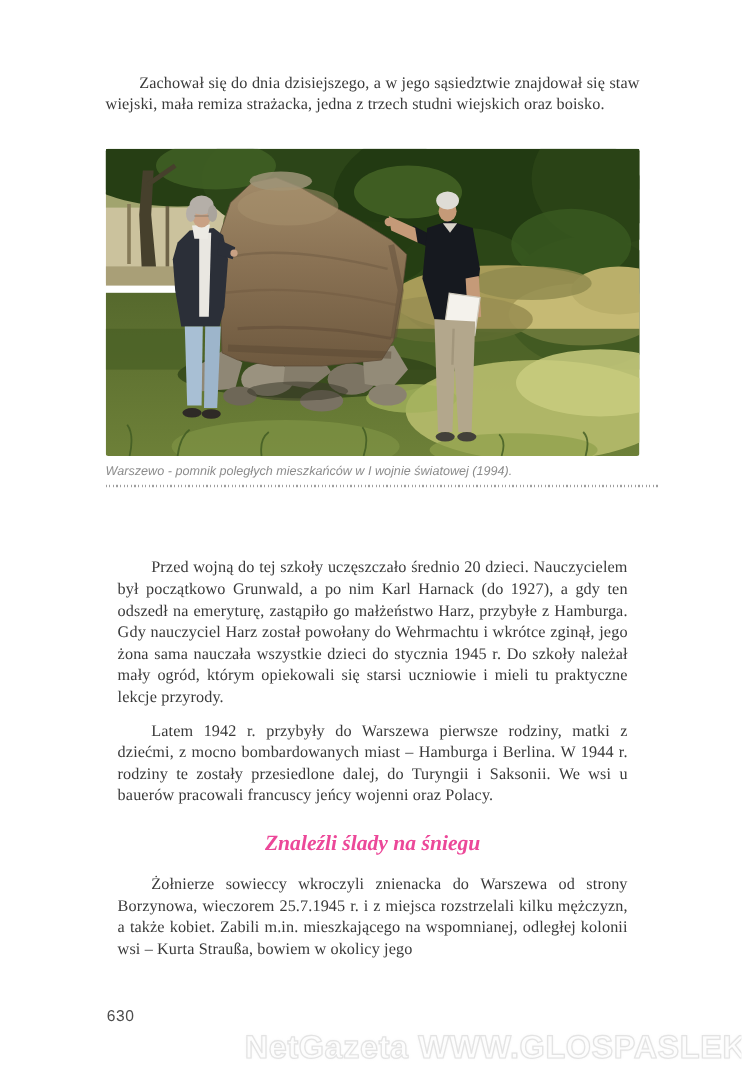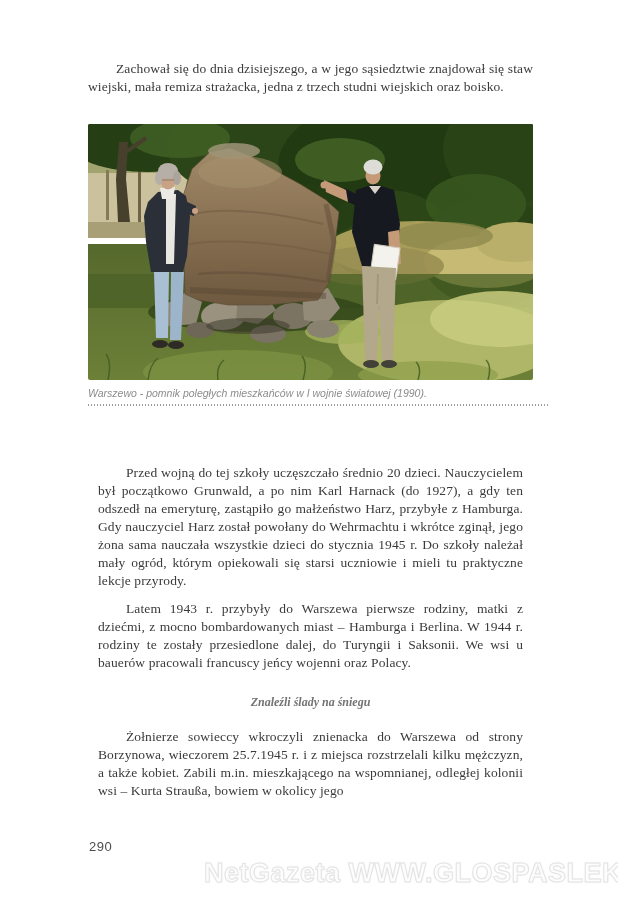--- a/index.html
+++ b/index.html
@@ -48,26 +48,26 @@
   .dotted {
     margin-top: 4px;
     width: 462px;
     height: 2px;
     background-image: repeating-linear-gradient(to right, #9e9e9e 0 1px, transparent 1px 3px);
   }
   .text-block { margin-top: 58px; }
   .text-block .body-par { margin: 10px; }
   .section-heading {
     margin: 20px 0 0 0;
-    font-size: 12px;
+    font-size: 18px;
     line-height: 20px;
     font-weight: bold;
     font-style: italic;
     text-align: center;
-    color: #737373;
+    color: #ec4899;
   }
   .after-heading { margin-top: 16px !important; }
   .page-number {
     position: absolute;
     left: 89px;
     top: 839px;
     font-family: "Liberation Sans", sans-serif;
     font-size: 13px;
     color: #4d4d4d;
     letter-spacing: 0.5px;
@@ -221,29 +221,29 @@
           <path d="M20,256 Q24,238 18,230" fill="none"></path>
           <path d="M60,256 Q62,240 70,234" fill="none"></path>
           <path d="M130,256 Q128,242 136,236" fill="none"></path>
           <path d="M215,256 Q220,240 214,232" fill="none"></path>
           <path d="M330,256 Q334,244 328,238" fill="none"></path>
           <path d="M400,256 Q404,242 398,236" fill="none"></path>
         </g>
       </svg>
     </figure>
 
-    <p class="caption">Warszewo - pomnik poległych mieszkańców w I wojnie światowej (1990).</p>
+    <p class="caption">Warszewo - pomnik poległych mieszkańców w I wojnie światowej (1994).</p>
     <div class="dotted"></div>
 
     <section class="text-block">
       <p class="body-par">Przed wojną do tej szkoły uczęszczało średnio 20 dzieci. Nauczycielem był początkowo Grunwald, a po nim Karl Harnack (do 1927), a gdy ten odszedł na emeryturę, zastąpiło go małżeństwo Harz, przybyłe z Hamburga. Gdy nauczyciel Harz został powołany do Wehrmachtu i wkrótce zginął, jego żona sama nauczała wszystkie dzieci do stycznia 1945 r. Do szkoły należał mały ogród, którym opiekowali się starsi uczniowie i mieli tu praktyczne lekcje przyrody.</p>
-      <p class="body-par">Latem 1943 r. przybyły do Warszewa pierwsze rodziny, matki z dziećmi, z mocno bombardowanych miast – Hamburga i Berlina. W 1944 r. rodziny te zostały przesiedlone dalej, do Turyngii i Saksonii. We wsi u bauerów pracowali francuscy jeńcy wojenni oraz Polacy.</p>
+      <p class="body-par">Latem 1942 r. przybyły do Warszewa pierwsze rodziny, matki z dziećmi, z mocno bombardowanych miast – Hamburga i Berlina. W 1944 r. rodziny te zostały przesiedlone dalej, do Turyngii i Saksonii. We wsi u bauerów pracowali francuscy jeńcy wojenni oraz Polacy.</p>
       <h2 class="section-heading">Znaleźli ślady na śniegu</h2>
       <p class="body-par after-heading">Żołnierze sowieccy wkroczyli znienacka do Warszewa od strony Borzynowa, wieczorem 25.7.1945 r. i z miejsca rozstrzelali kilku mężczyzn, a także kobiet. Zabili m.in. mieszkającego na wspomnianej, odległej kolonii wsi – Kurta Straußa, bowiem w okolicy jego</p>
     </section>
 
   </main>
 
-  <div class="page-number">290</div>
+  <div class="page-number">630</div>
 
   <div class="watermark">NetGazeta WWW.GLOSPASLEKA.PL</div>
 
 </div>
 
 </body></html>

